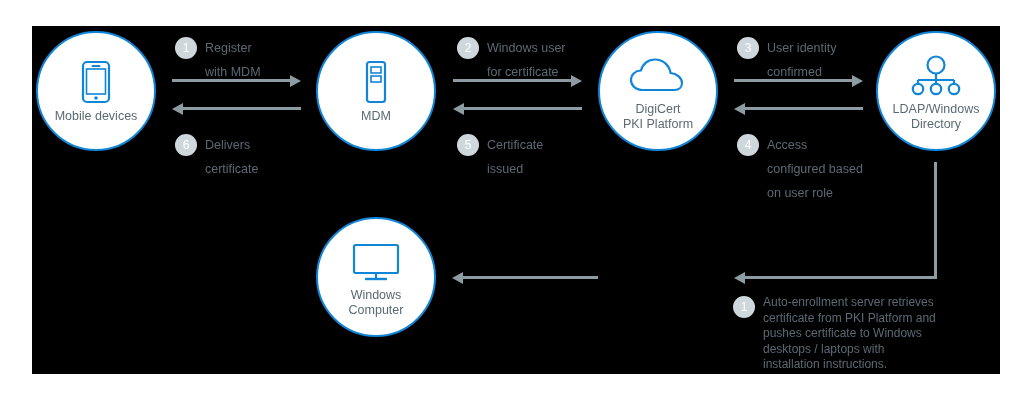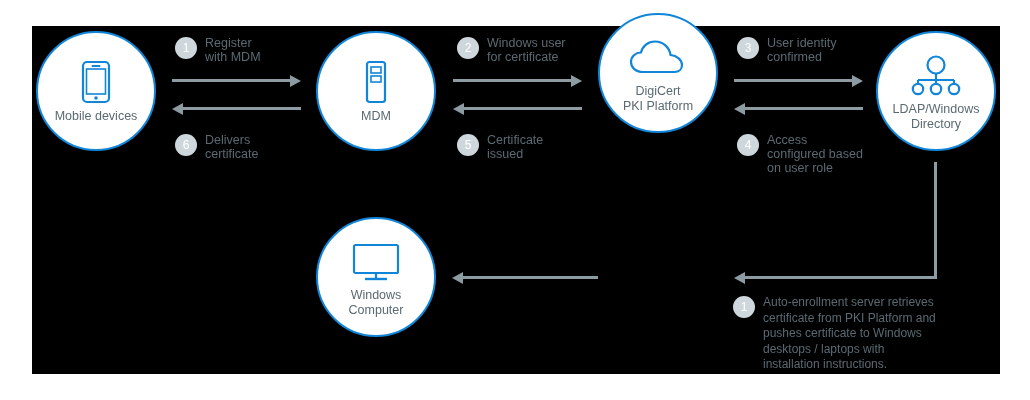--- a/index.html
+++ b/index.html
@@ -94,21 +94,21 @@
     font-size: 12px;
     display: flex;
     align-items: center;
     justify-content: center;
     margin-right: 8px;
     margin-top: 1px;
   }
   .step-text {
     color: #5b6a72;
     font-size: 12.5px;
-    line-height: 14px;
+    line-height: 24px;
     white-space: pre-line;
   }
   .note {
     position: absolute;
     display: flex;
     align-items: flex-start;
   }
   .note .step-text {
     color: #5b6a72;
     font-size: 12px;
@@ -138,21 +138,21 @@
     <div class="icon-wrap">
       <svg width="28" height="44" viewBox="0 0 28 44">
         <rect x="5" y="2" width="18" height="40" rx="2.5" ry="2.5" fill="none" stroke="#1186d8" stroke-width="2.2"></rect>
         <rect x="9" y="7" width="10" height="6" fill="none" stroke="#1186d8" stroke-width="1.6"></rect>
         <rect x="9" y="16" width="10" height="6" fill="none" stroke="#1186d8" stroke-width="1.6"></rect>
       </svg>
     </div>
     <div class="node-label">MDM</div>
   </div>
 
-  <div class="node" style="left:598px; top:13px;">
+  <div class="node" style="left:598px; top:31px;">
     <div class="icon-wrap">
       <svg width="58" height="40" viewBox="0 0 58 40">
         <path d="M14 33 C6 33 2 28 2 23 C2 17.5 6.5 13.5 12 13.5 C13.5 7 19 2.5 26 2.5 C34 2.5 40.5 8.5 41.5 16 C48 16.5 53 21 53 26 C53 30 50 33 45.5 33 Z" fill="none" stroke="#1186d8" stroke-width="2.2" stroke-linejoin="round"></path>
       </svg>
     </div>
     <div class="node-label">DigiCert
 PKI Platform</div>
   </div>
 
   <div class="node" style="left:876px; top:31px;">

